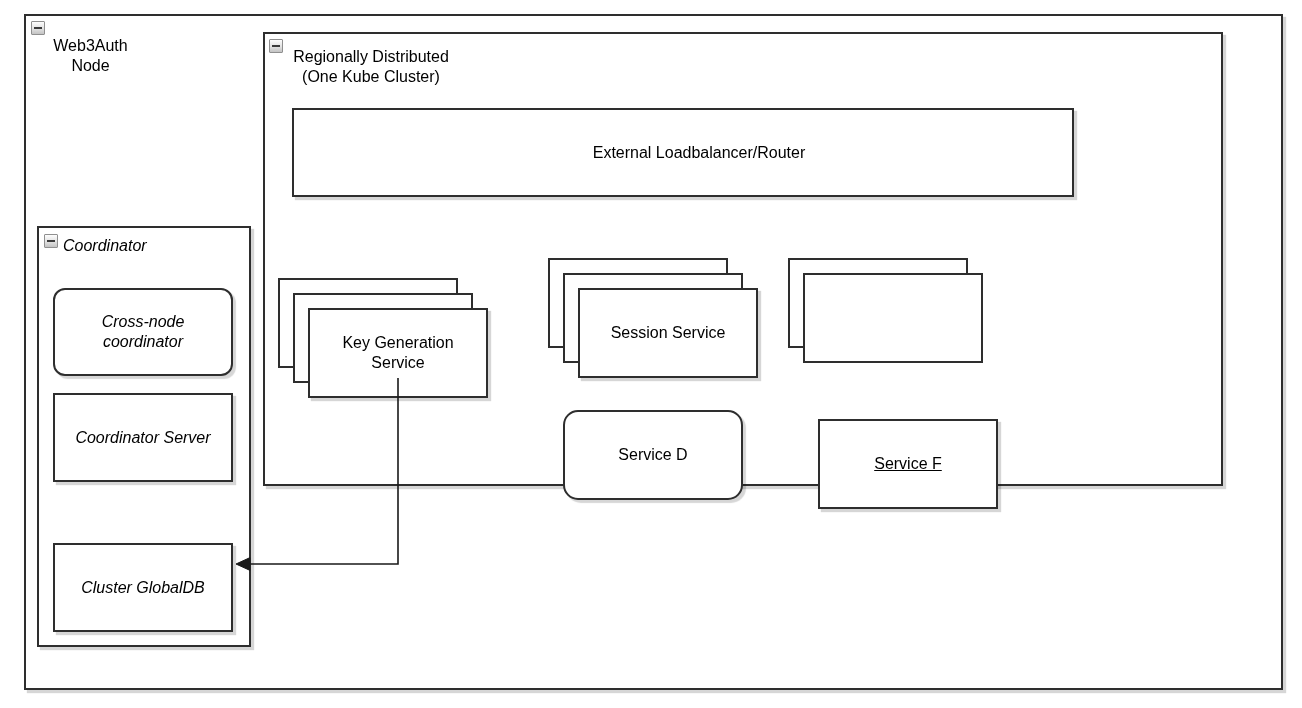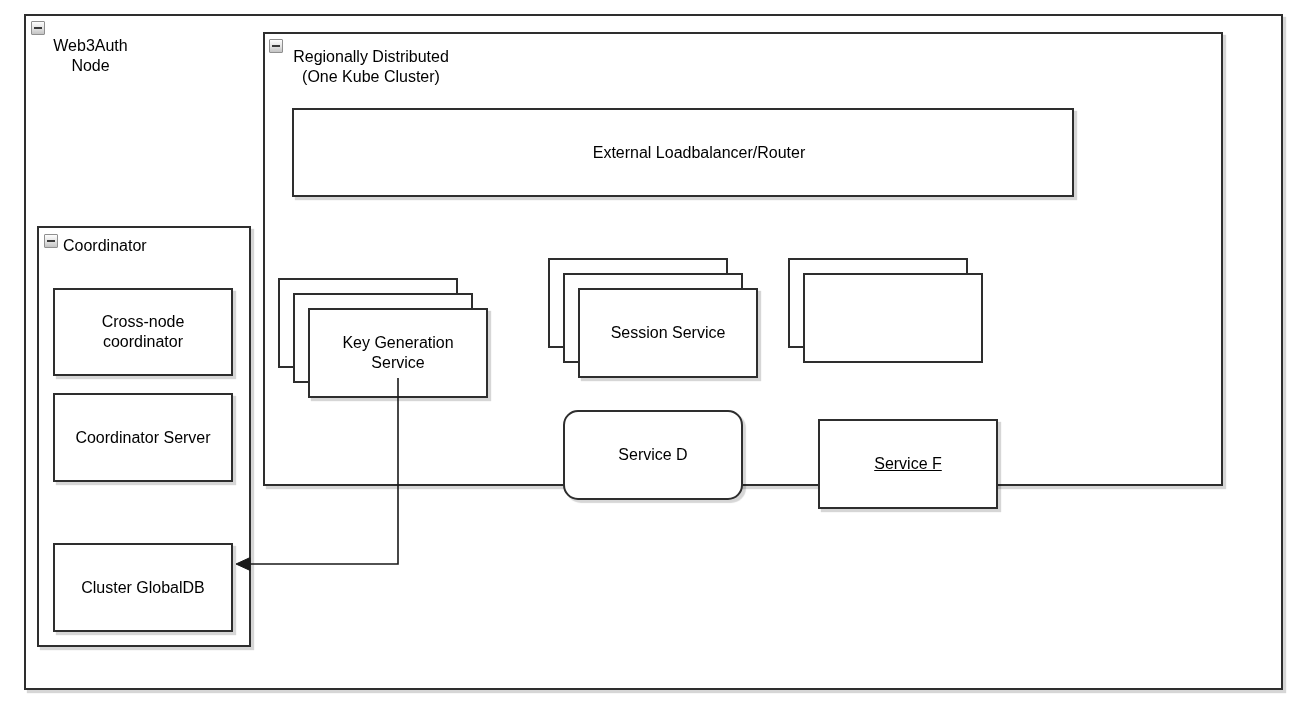--- a/index.html
+++ b/index.html
@@ -139,29 +139,29 @@
       <div class="shape node" style="left:298px; top:376px; width:180px; height:90px;border-radius:15px;">
         <span>Service D</span>
       </div>
 
       <div class="shape node" style="left:553px; top:385px; width:180px; height:90px;text-decoration:underline;">
         <span>Service F</span>
       </div>
 
     </div>
 
-    <div class="shape" style="left:11px; top:210px; width:214px; height:421px;">
+    <div class="shape" style="left:11px; top:210px; width:214px; height:421px;font-style:italic;">
 
       <div class="collapse-btn" style="left:5px; top:6px;">
         <div class="minus-bar"></div>
       </div>
 
       <div class="group-label left" style="left:24px; top:8px; width:160px;">Coordinator</div>
 
-      <div class="shape node" style="left:14px; top:60px; width:180px; height:88px;">
+      <div class="shape node" style="left:14px; top:60px; width:180px; height:88px;border-radius:12px;">
         <span>Cross-node
 coordinator</span>
       </div>
 
       <div class="shape node" style="left:14px; top:165px; width:180px; height:89px;text-align:right;">
         <span>Coordinator Server</span>
       </div>
 
       <div class="shape node" style="left:14px; top:315px; width:180px; height:89px;">
         <span>Cluster GlobalDB</span>

